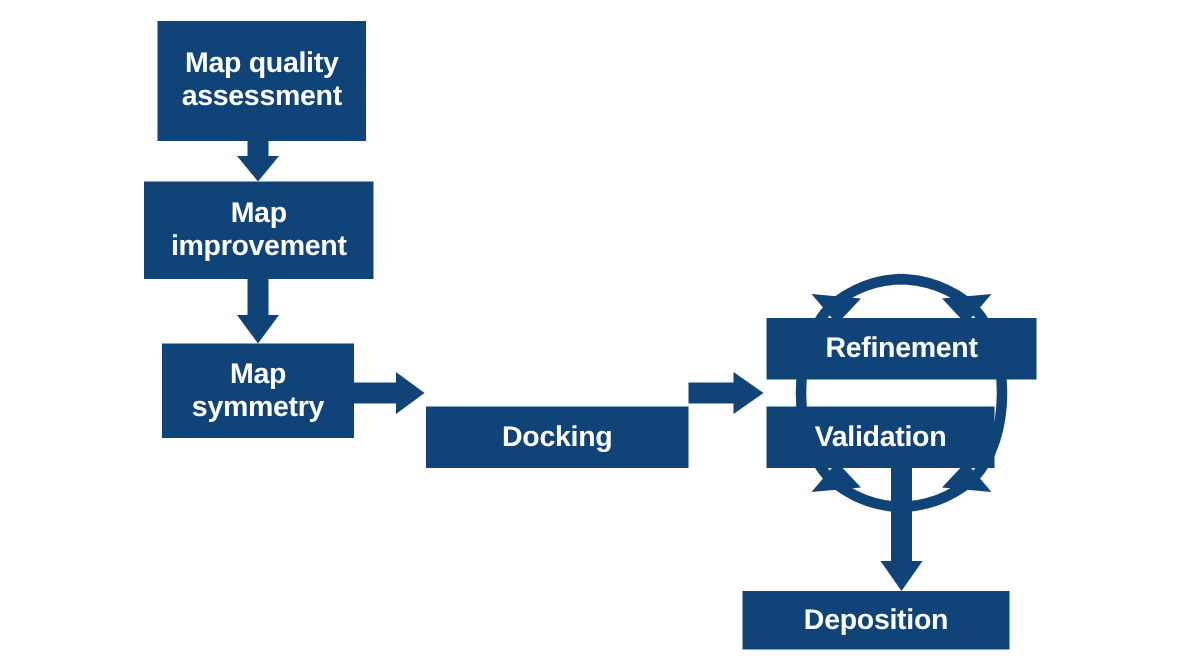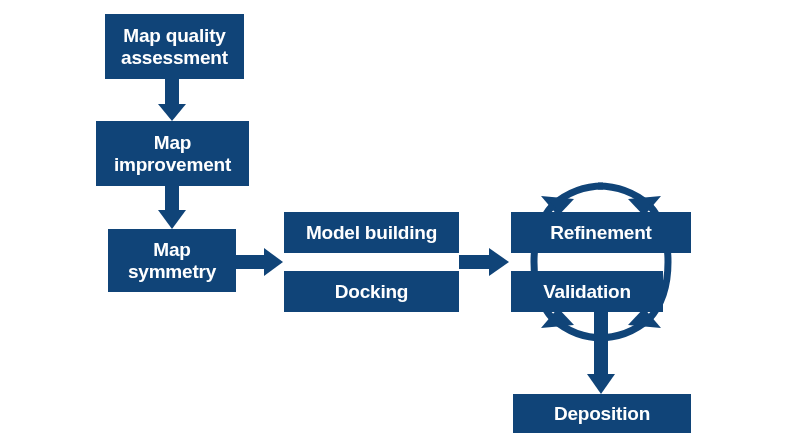--- a/index.html
+++ b/index.html
@@ -34,28 +34,28 @@
     letter-spacing: -0.2px;
     padding: 2px 6px;
     z-index: 3;
   }
   .node .label {
     display: block;
     white-space: pre-line;
   }
 
   
-  #node-map-quality-assessment { left: 105px; top: 14px;  width: 139px; height: 65px; }
+  #node-map-quality-assessment { left: 105px; top: 14px;  width: 139px; height: 80px; }
   #node-map-improvement        { left: 96px;  top: 121px; width: 153px; height: 65px; }
   #node-map-symmetry           { left: 108px; top: 229px; width: 128px; height: 63px; }
   #node-model-building         { left: 284px; top: 212px; width: 175px; height: 41px; }
   #node-docking                { left: 284px; top: 271px; width: 175px; height: 41px; }
   #node-refinement             { left: 511px; top: 212px; width: 180px; height: 41px; }
   #node-validation             { left: 511px; top: 271px; width: 152px; height: 41px; }
-  #node-deposition             { left: 513px; top: 394px; width: 178px; height: 39px; }
+  #node-deposition             { left: 495px; top: 394px; width: 178px; height: 39px; }
 
   svg.connectors {
     position: absolute;
     left: 0;
     top: 0;
     width: 800px;
     height: 443px;
     z-index: 1;
     pointer-events: none;
   }
@@ -131,23 +131,20 @@
   <div class="node" id="node-map-improvement">
     <span class="label">Map
 improvement</span>
   </div>
 
   <div class="node" id="node-map-symmetry">
     <span class="label">Map
 symmetry</span>
   </div>
 
-  <div class="node" id="node-model-building">
-    <span class="label">Model building</span>
-  </div>
 
   <div class="node" id="node-refinement">
     <span class="label">Refinement</span>
   </div>
 
   <div class="node" id="node-docking">
     <span class="label">Docking</span>
   </div>
 
   <div class="node" id="node-validation">

